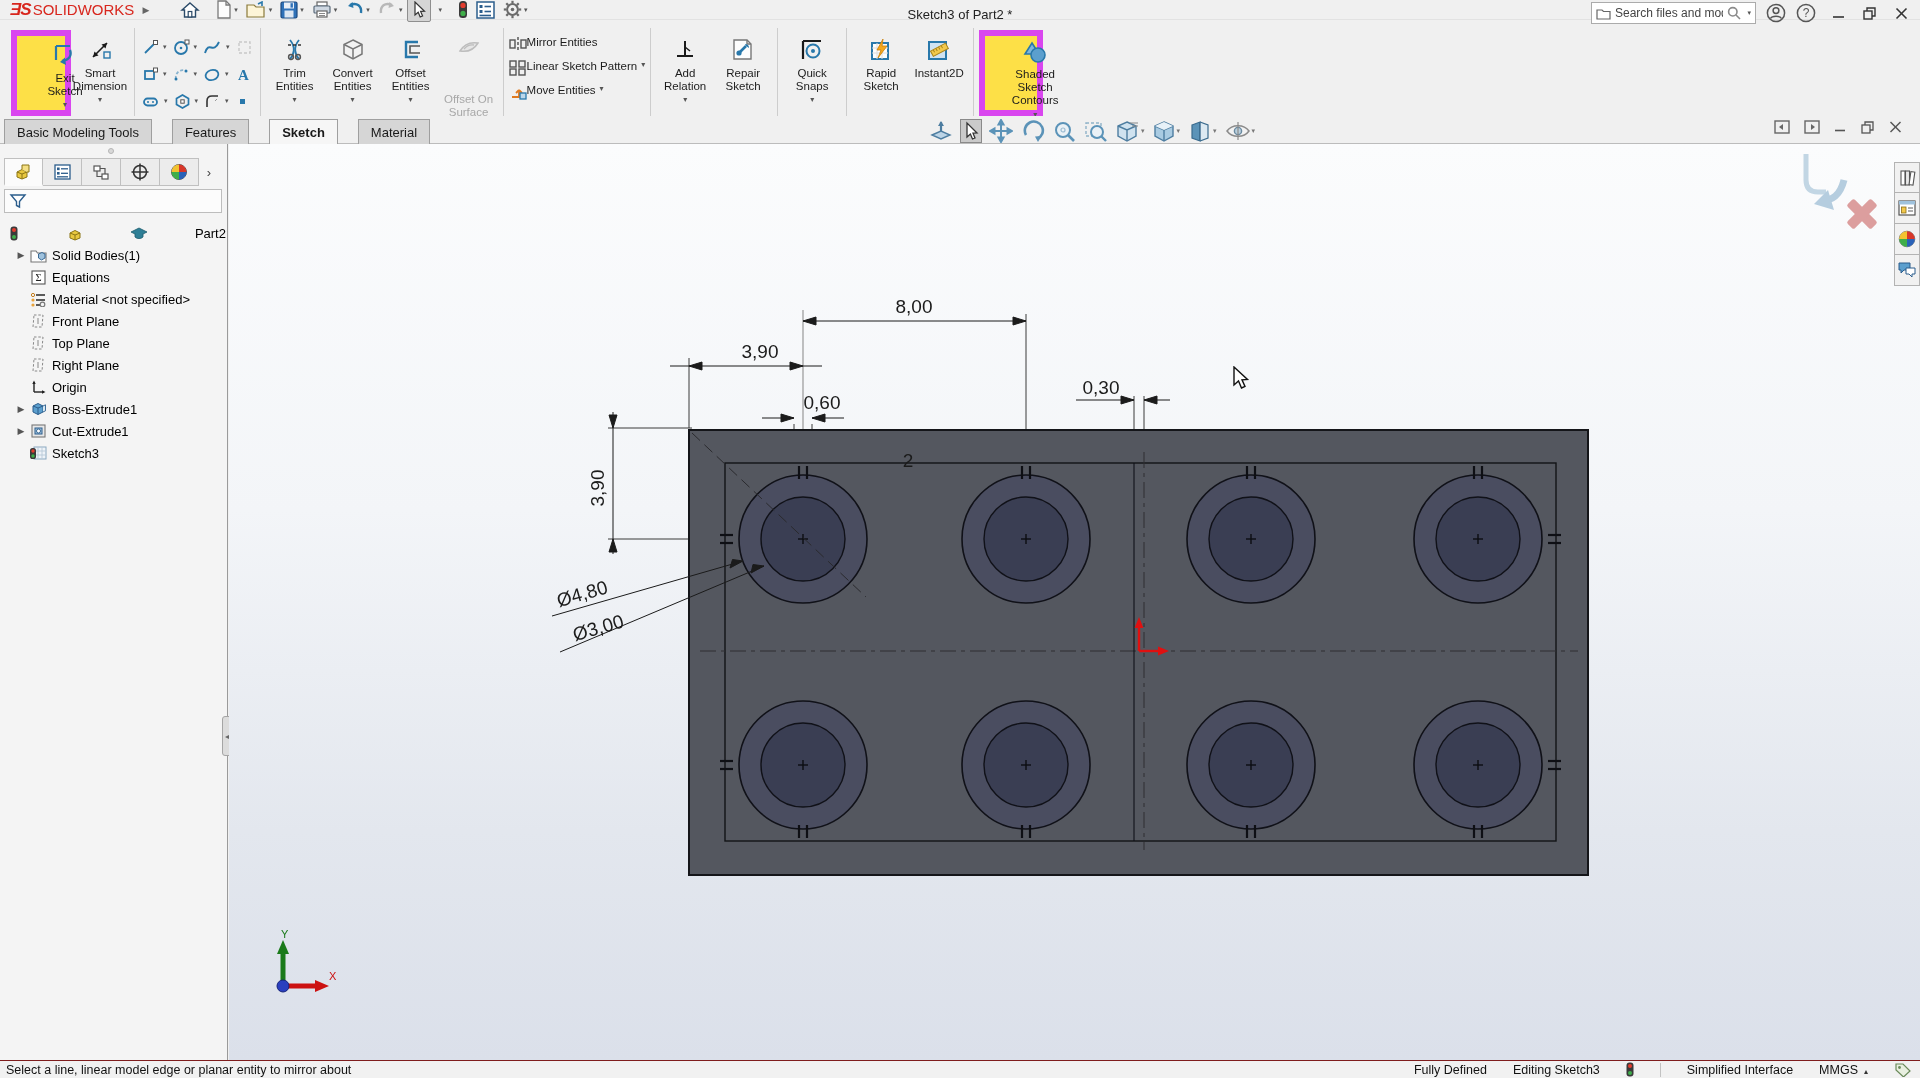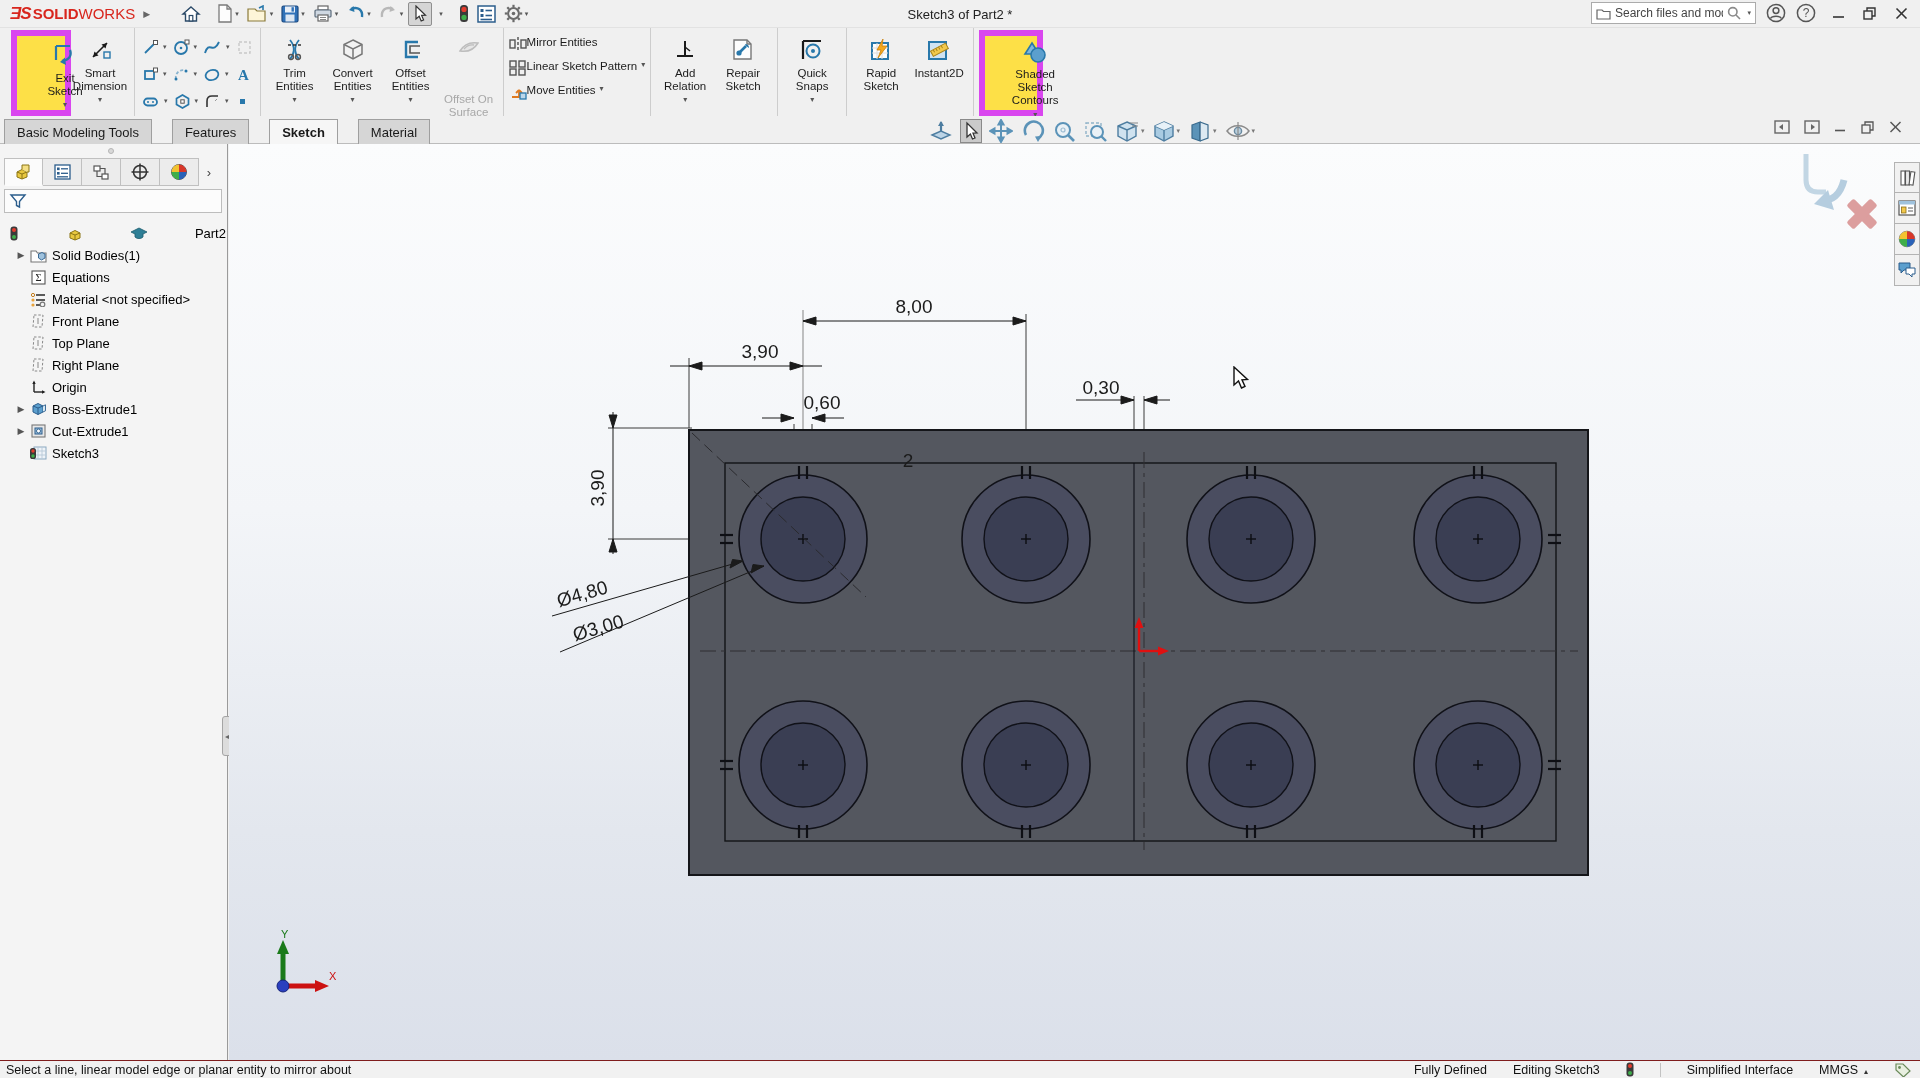--- a/index.html
+++ b/index.html
@@ -1,24 +1,24 @@
 <!DOCTYPE html>
 <html><head>
 <meta charset="utf-8">
 <style>
   * { margin:0; padding:0; box-sizing:border-box; }
   html,body { width:1920px; height:1078px; overflow:hidden; font-family:"Liberation Sans", sans-serif; }
   #app { position:relative; width:1920px; height:1078px; background:#f0f0f0; font-family:"Liberation Sans", sans-serif; }
 
   
-  .titlebar { position:absolute; left:0; top:0; width:1920px; height:28px; background:#f0f0f0; border-bottom:1px solid #e2e2e2; display:flex; align-items:center; }
+  .titlebar { position:absolute; left:0; top:0; width:1920px; height:20px; background:#f0f0f0; border-bottom:1px solid #e2e2e2; display:flex; align-items:center; }
   .logo { display:flex; align-items:center; margin-left:10px; gap:2px; }
   .logo-mark { color:#d8261d; font-weight:bold; font-style:italic; font-size:17px; letter-spacing:-1px; }
   .logo-text { font-size:15px; letter-spacing:0px; color:#d8261d; }
-  .logo-text b { font-weight:bold;margin-top:24px; }
+  .logo-text b { font-weight:normal;margin-top:24px; }
   .logo-flyout { color:#666; font-size:9px; margin-left:6px; }
   .tb-icons { display:flex; align-items:center; margin-left:28px; gap:2px; }
   .tb-btn { height:24px; display:flex; align-items:center; padding:0 3px; border-radius:2px; }
   .tb-btn svg { display:block; }
   .tb-caret { font-size:7px; color:#555; margin-left:2px; }
   .tb-btn.pressed { background:#d5d5d5; border:1px solid #8f8f8f; }
   .tb-sep { width:6px; }
   .win-title { position:absolute; left:50%; transform:translateX(-50%); top:7px; font-size:13px; color:#222; }
   .tb-right { position:absolute; right:6px; top:2px; display:flex; align-items:center; gap:10px; }
   .searchbox { width:165px; height:22px; background:#fff; border:1px solid #ababab; display:flex; align-items:center; padding:0 4px; gap:4px; }

